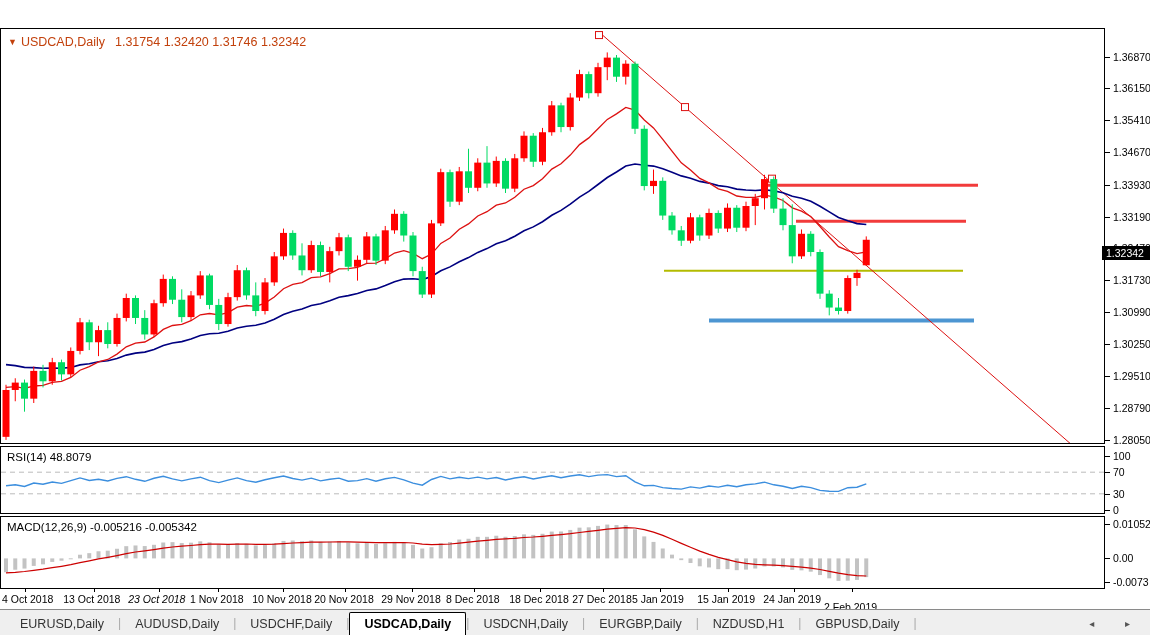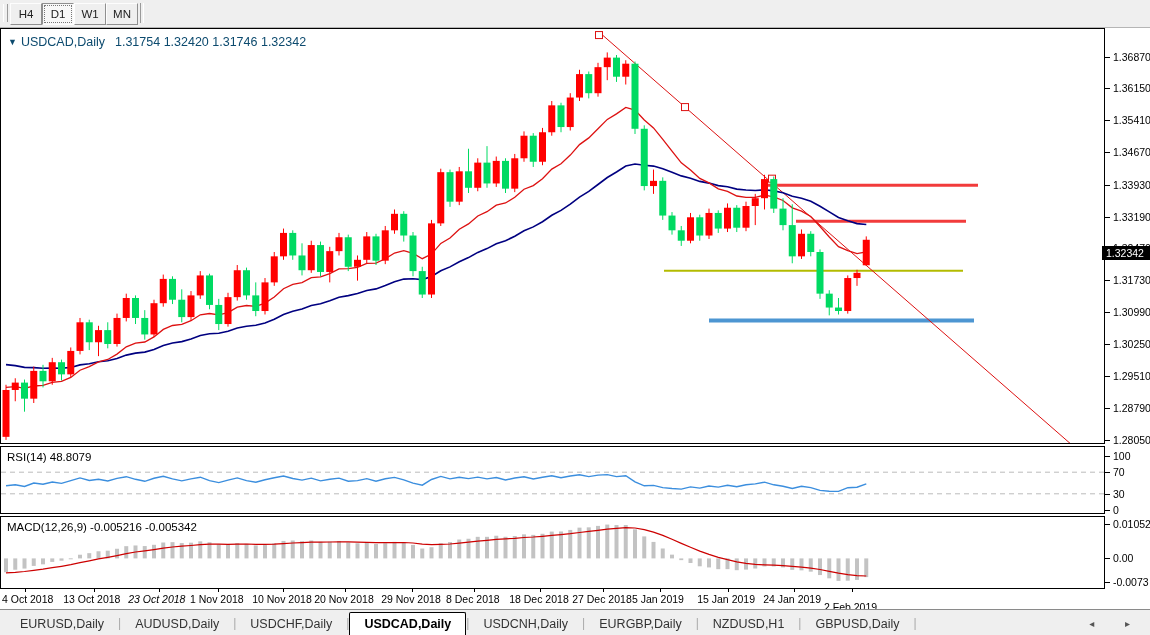--- a/index.html
+++ b/index.html
@@ -15,21 +15,21 @@
          border:1px solid;border-color:#fdfdfd #8f8f8f #8f8f8f #fdfdfd;cursor:default;}
   .tfbtn.active{background:#f8f8f8;border-color:#8f8f8f #fdfdfd #fdfdfd #8f8f8f;outline:1px dotted #777;outline-offset:-3px;}
   .tbsep{position:absolute;left:140px;top:3px;width:2px;height:20px;
          border-left:1px solid #9a9a9a;border-right:1px solid #fff;}
   
   .panel{position:absolute;left:0;width:1105px;background:#fff;border:1px solid #000;box-sizing:border-box;}
   #main-panel{top:28px;height:416px;}
   #rsi-panel{top:446px;height:68px;}
   #macd-panel{top:516px;height:73px;}
   .panel svg{position:absolute;left:0;top:0;}
-  #chart-title{position:absolute;left:7px;top:6px;font-size:12.5px;color:#0c4a6e;white-space:nowrap;z-index:5;}
+  #chart-title{position:absolute;left:7px;top:6px;font-size:12.5px;color:#c2410c;white-space:nowrap;z-index:5;}
   #chart-title .tri{font-size:9px;position:relative;top:-1px;margin-right:4px;}
   #chart-title .vals{margin-left:10px;}
   .ind-label{position:absolute;left:6px;top:4px;font-size:11.5px;color:#000;z-index:5;white-space:nowrap;}
   
   #price-axis{position:absolute;left:1105px;top:28px;width:45px;height:425px;}
   .ptick{position:absolute;left:8px;font-size:10.5px;color:#000;white-space:nowrap;}
   .pdash{position:absolute;left:0px;width:5px;height:1px;background:#000;}
   #price-badge{position:absolute;left:-3px;width:48px;height:14px;background:#000;color:#fff;
                font-size:10.5px;line-height:14px;padding-left:4px;z-index:6;}
   .sideaxis-label{position:absolute;font-size:10.5px;color:#000;white-space:nowrap;}
@@ -44,30 +44,20 @@
   .tab.active{background:#fff;color:#000;font-weight:bold;border:1px solid #000;border-bottom:none;
               border-radius:2px 2px 0 0;margin-top:1px;}
   .tabsep{color:#aaa;font-size:12px;padding-bottom:6px;}
   #tab-scroll{position:absolute;right:6px;top:8px;font-size:10px;color:#555;letter-spacing:14px;}
 </style>
 </head>
 <body>
 
 <div id="app">
 
-  <div id="toolbar">
-    <div class="grip"></div>
-    <div id="tf-buttons">
-        <div class="tfbtn" style="left: 10px;">H4</div>
-        <div class="tfbtn active" style="left: 42px;">D1</div>
-        <div class="tfbtn" style="left: 74px;">W1</div>
-        <div class="tfbtn" style="left: 106px;">MN</div>
-      </div>
-    <div class="tbsep"></div>
-  </div>
 
   <div id="main-panel" class="panel">
     <div id="chart-title">
       <span class="tri">▼</span><span>USDCAD,Daily</span><span class="vals">1.31754 1.32420 1.31746 1.32342</span>
     </div>
     <svg id="main-svg" width="1103" height="414">
         <line x1="760" y1="156.18397622250163" x2="977" y2="156.18397622250163" stroke="#f23b3b" stroke-width="3"></line>
         <line x1="795" y1="192.19734021781545" x2="965" y2="192.19734021781545" stroke="#f23b3b" stroke-width="3"></line>
         <line x1="663" y1="241.66147871740358" x2="962" y2="241.66147871740358" stroke="#b3bb00" stroke-width="2"></line>
         <line x1="708" y1="291.55951316874246" x2="973" y2="291.55951316874246" stroke="#4d96d2" stroke-width="4"></line>

